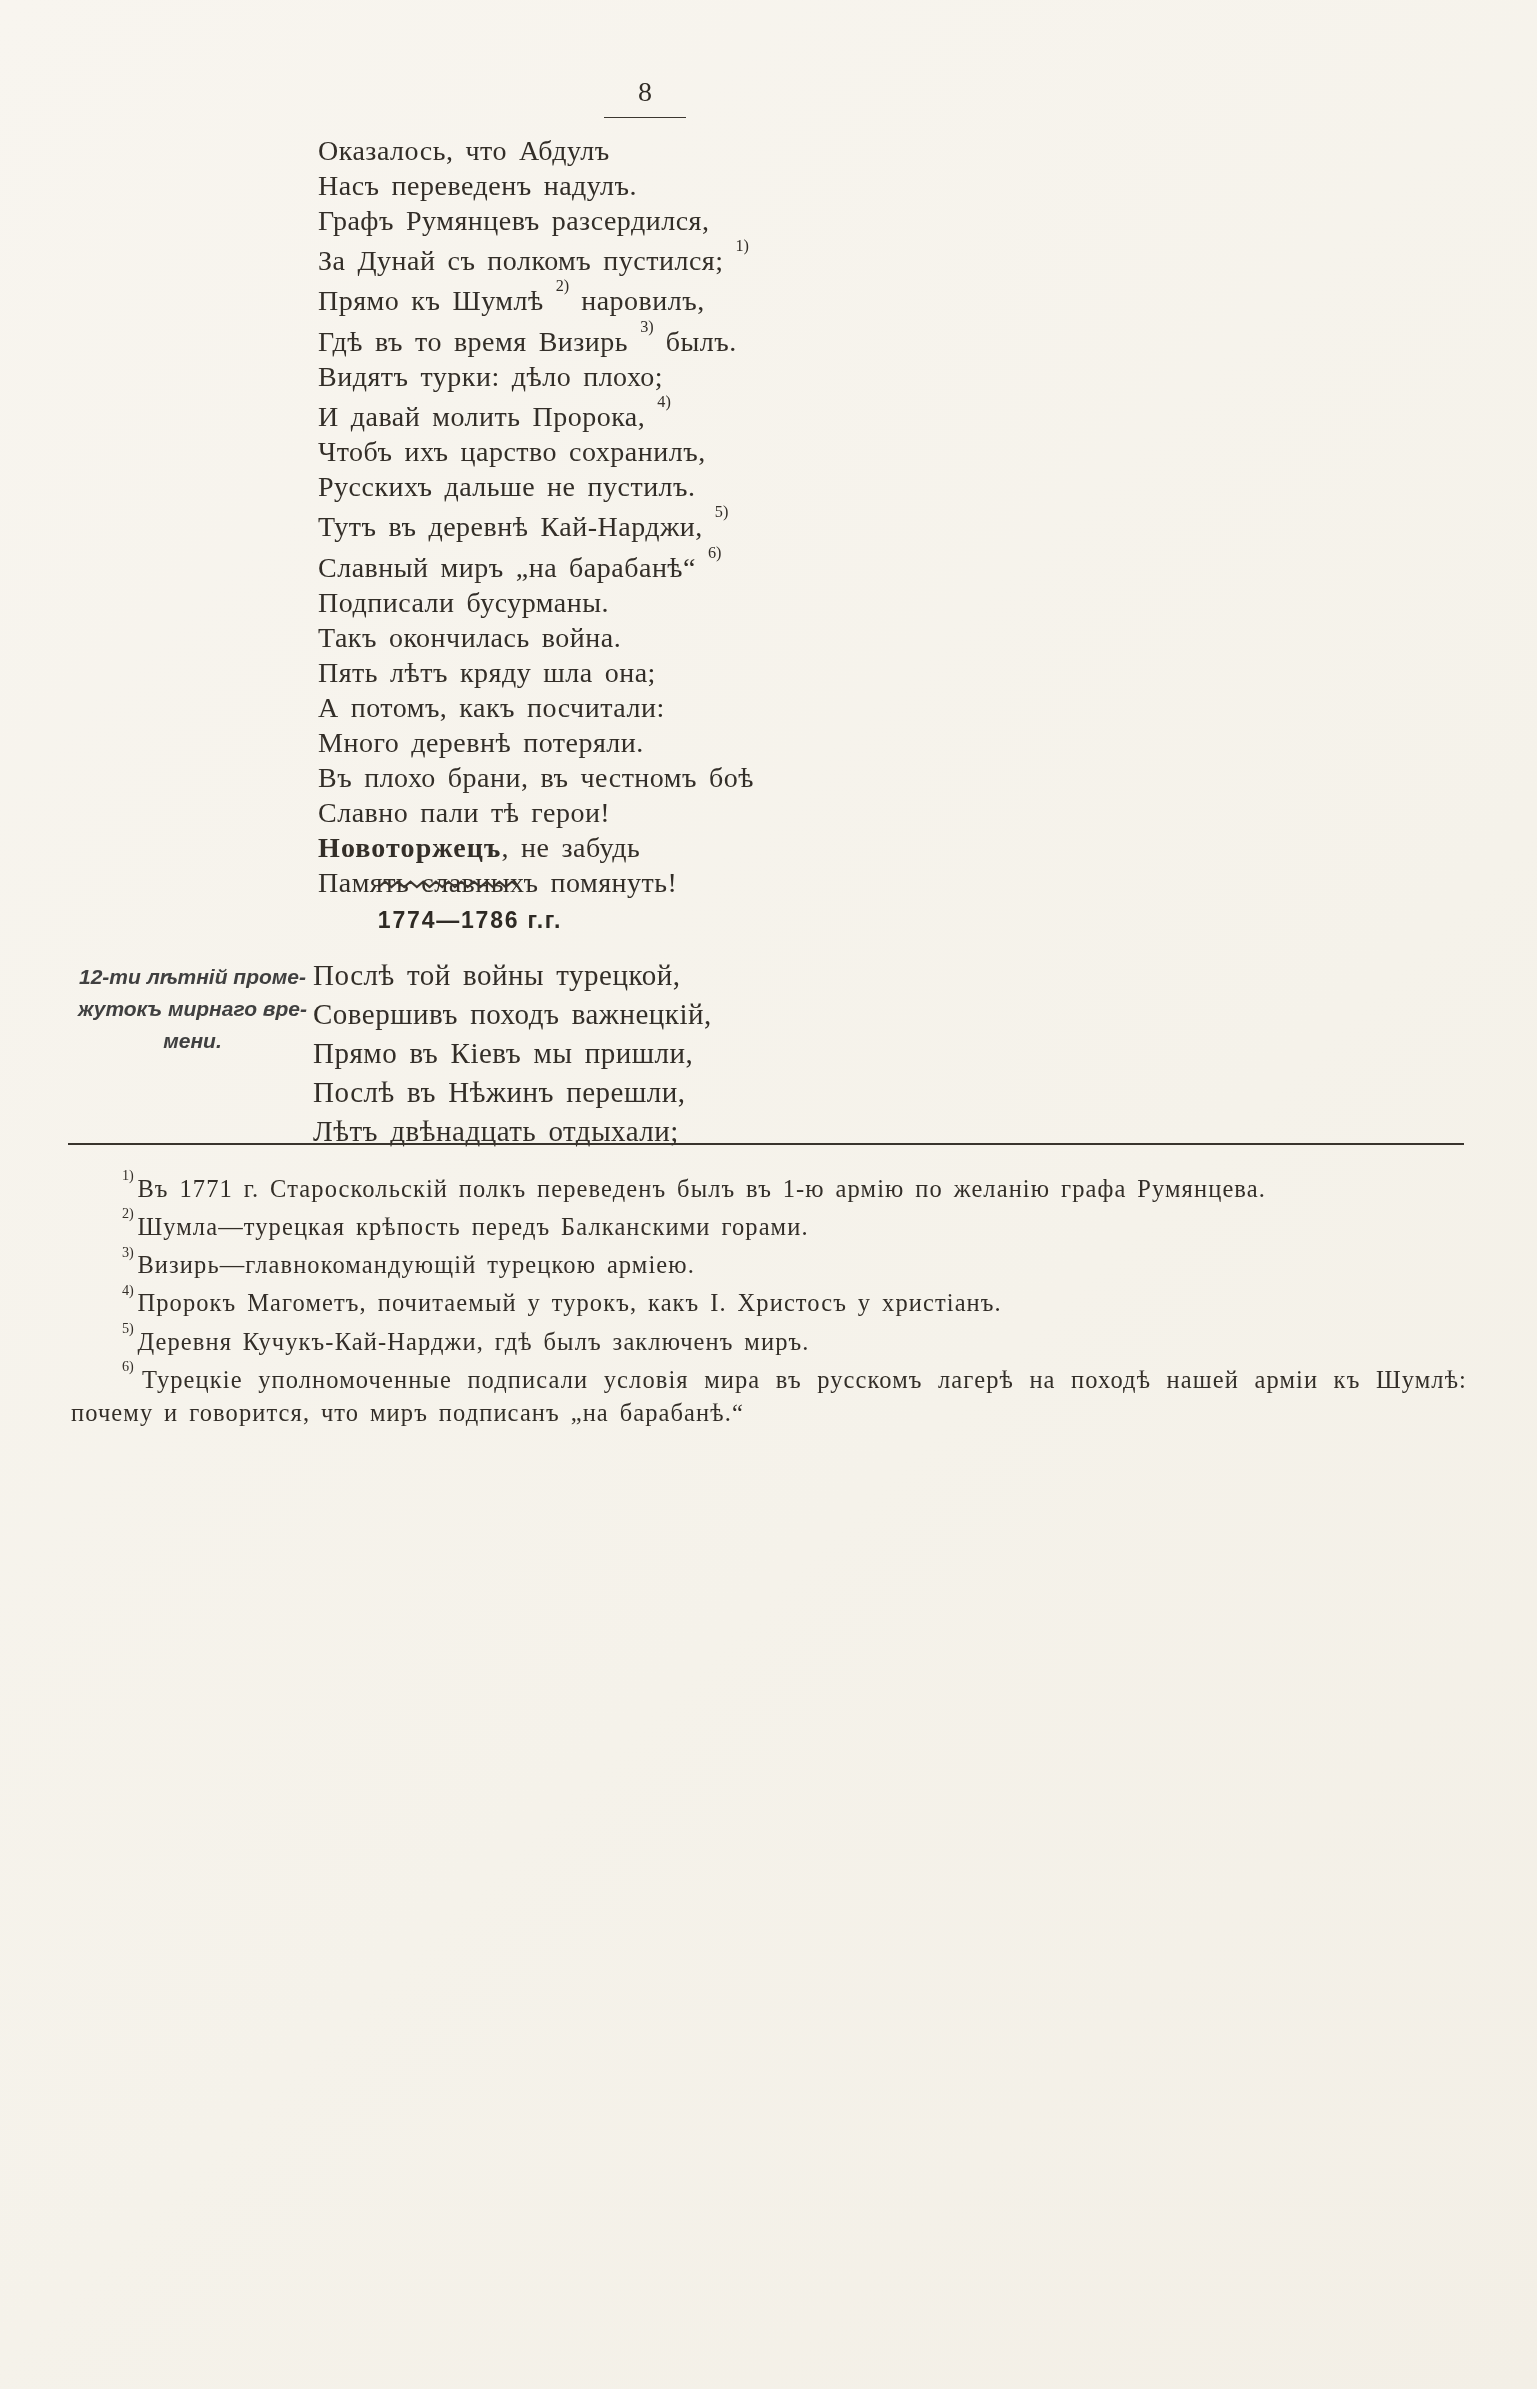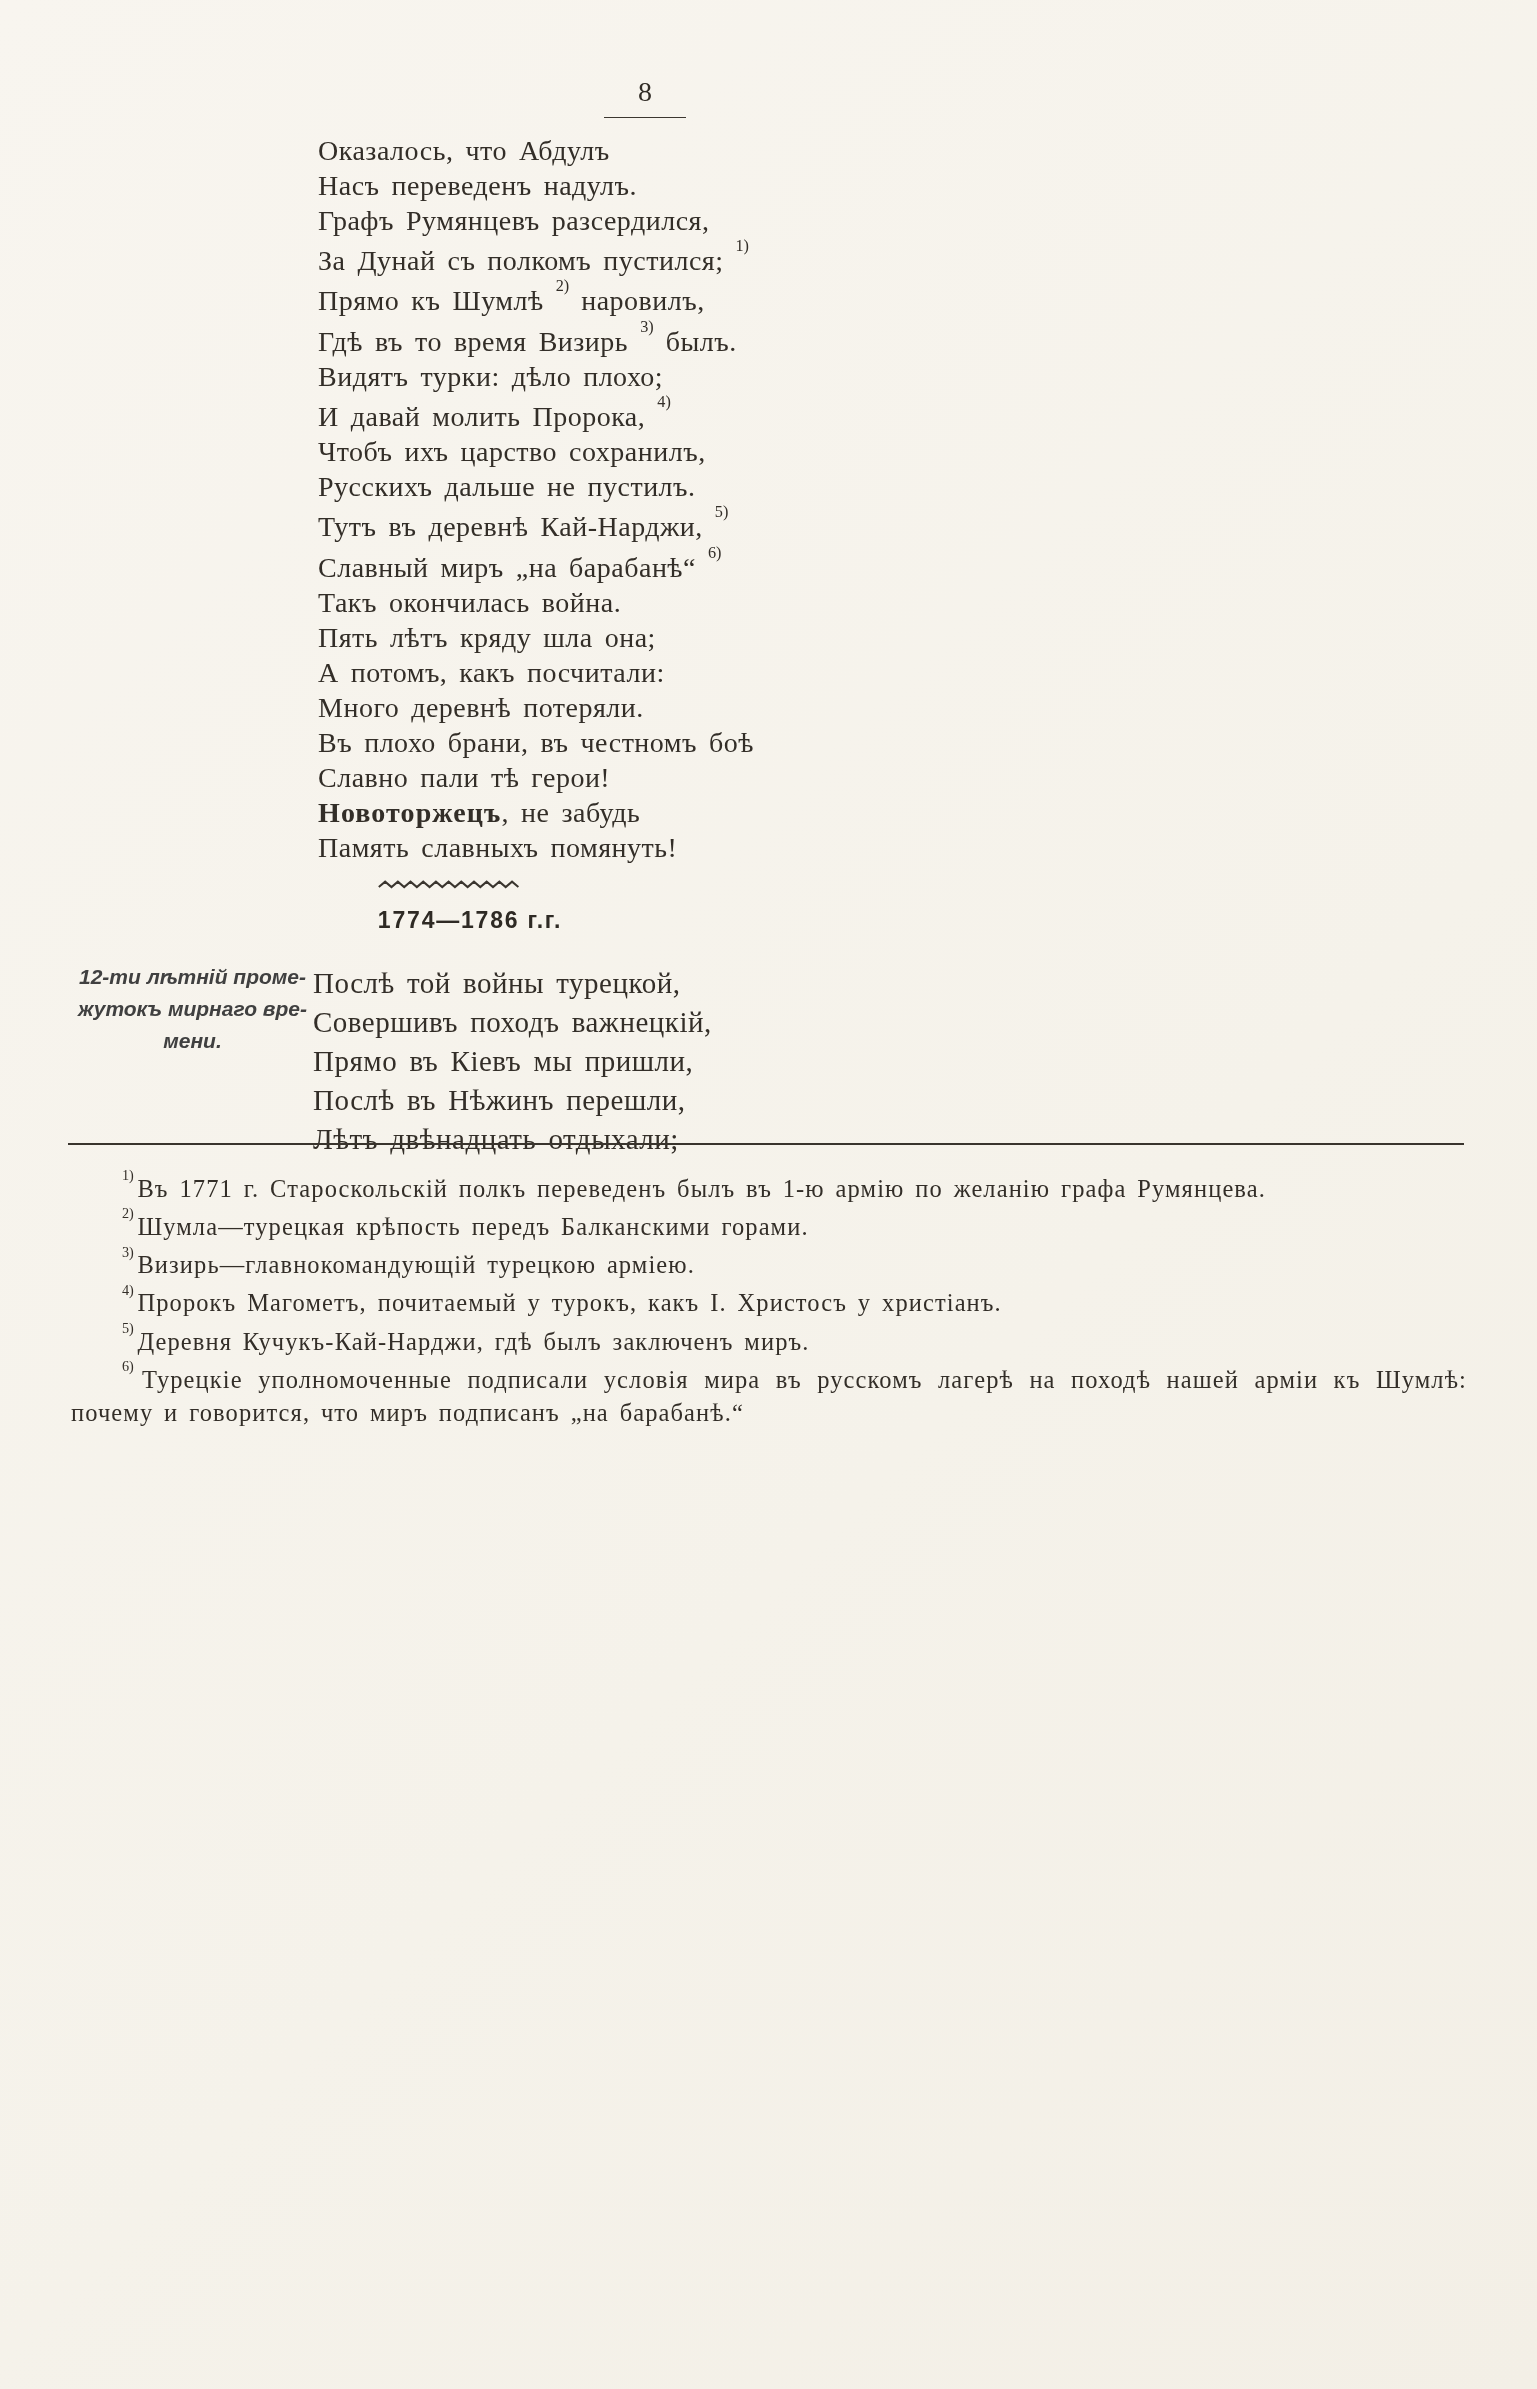--- a/index.html
+++ b/index.html
@@ -29,21 +29,21 @@
     border-bottom: 1.8px solid #3c3730;
   }
 
   
   .stanza {
     position: absolute;
     left: 318px;
     white-space: nowrap;
   }
   .stanza-1 { top: 133px; }
-  .stanza-2 { top: 956px; left: 313px; margin-top: 8px; }
+  .stanza-2 { top: 956px; left: 313px; }
 
   .verse-line {
     font-size: 28px;
     line-height: 35px;
     letter-spacing: 0.5px;
     word-spacing: 4.5px;
   }
   .stanza-2 .verse-line {
     font-size: 29px;
     line-height: 39px;
@@ -138,20 +138,21 @@
     <div class="verse-line">Графъ Румянцевъ разсердился,</div>
     <div class="verse-line">За Дунай съ полкомъ пустился; <sup class="fn-ref">1)</sup></div>
     <div class="verse-line">Прямо къ Шумлѣ <sup class="fn-ref">2)</sup> наровилъ,</div>
     <div class="verse-line">Гдѣ въ то время Визирь <sup class="fn-ref">3)</sup> былъ.</div>
     <div class="verse-line">Видятъ турки: дѣло плохо;</div>
     <div class="verse-line">И давай молить Пророка, <sup class="fn-ref">4)</sup></div>
     <div class="verse-line">Чтобъ ихъ царство сохранилъ,</div>
     <div class="verse-line">Русскихъ дальше не пустилъ.</div>
     <div class="verse-line">Тутъ въ деревнѣ Кай-Нарджи, <sup class="fn-ref">5)</sup></div>
     <div class="verse-line">Славный миръ „на барабанѣ“ <sup class="fn-ref">6)</sup></div>
+    <div class="verse-line">Подписали бусурманы.</div>
     <div class="verse-line">Такъ окончилась война.</div>
     <div class="verse-line">Пять лѣтъ кряду шла она;</div>
     <div class="verse-line">А потомъ, какъ посчитали:</div>
     <div class="verse-line">Много деревнѣ потеряли.</div>
     <div class="verse-line">Въ плохо брани, въ честномъ боѣ</div>
     <div class="verse-line">Славно пали тѣ герои!</div>
     <div class="verse-line"><span class="verse-bold">Новоторжецъ</span>, не забудь</div>
     <div class="verse-line">Память славныхъ помянуть!</div>
   </div>
 

